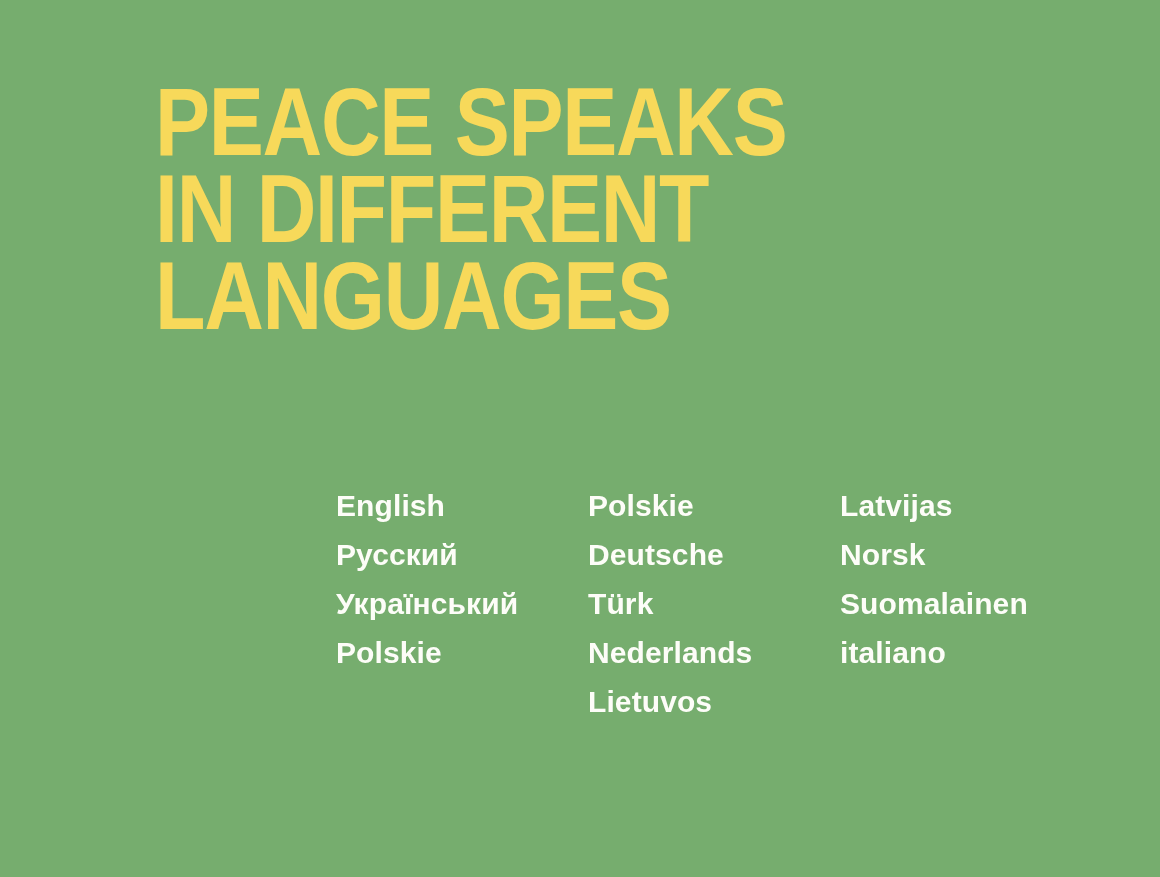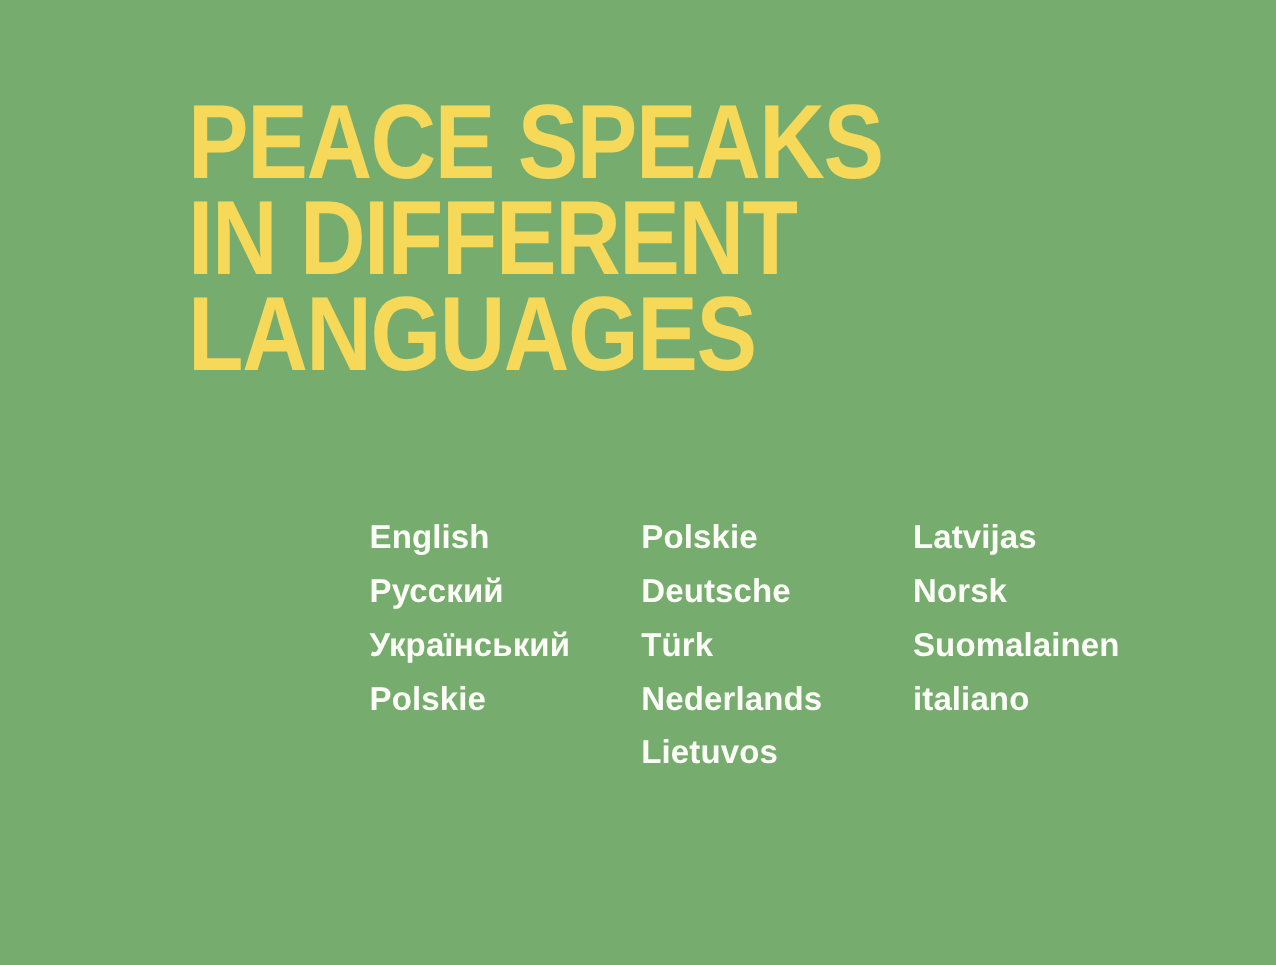--- a/index.html
+++ b/index.html
@@ -20,23 +20,22 @@
     width: 1160px;
     height: 877px;
     background: #76ad6e;
     box-sizing: border-box;
   }
 
   
   .headline {
     position: absolute;
     left: 155px;
-    top: 86px;
+    top: 78px;
     width: 860px;
-    margin-left: 16px;
   }
 
   .headline-line {
     display: block;
     color: #f7d95a;
     font-family: "Liberation Sans", "DejaVu Sans", sans-serif;
     font-weight: 700;
     font-size: 96px;
     line-height: 87px;
     letter-spacing: -1.5px;
@@ -44,24 +43,24 @@
     white-space: nowrap;
     transform: scaleX(0.86);
     transform-origin: left center;
     -webkit-font-smoothing: antialiased;
   }
 
   
   .lang-grid {
     position: absolute;
     left: 336px;
-    top: 464px;
+    top: 481px;
     display: flex;
     flex-direction: row;
-    gap: 3px;
+    gap: 8px;
   }
 
   .lang-col {
     display: flex;
     flex-direction: column;
     width: 244px;
   }
 
   .lang-col:last-child {
     width: auto;

